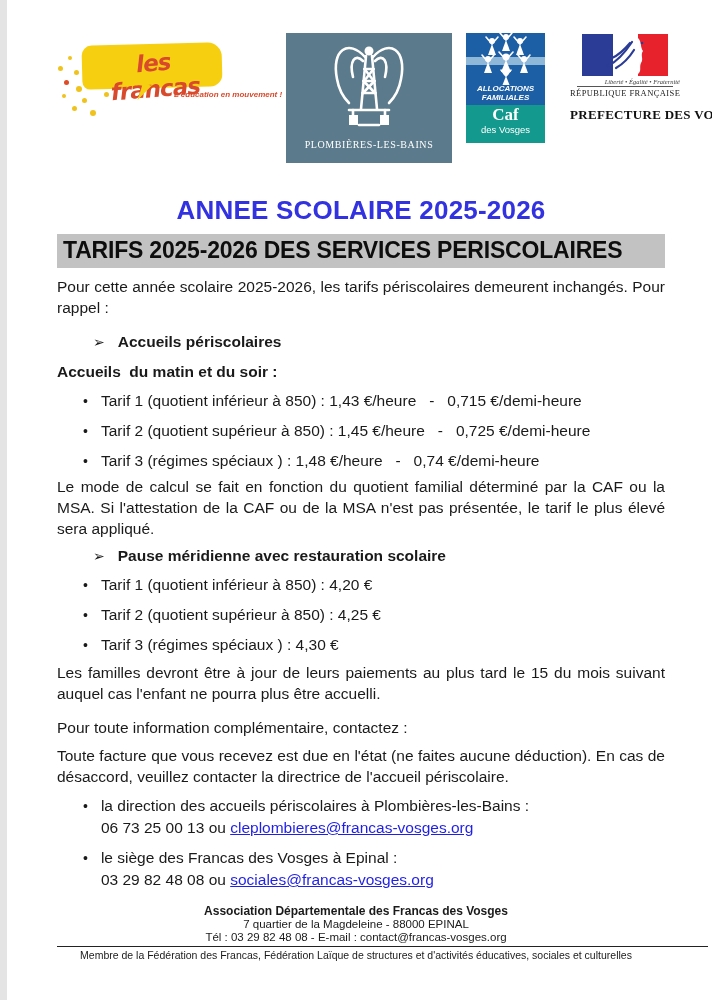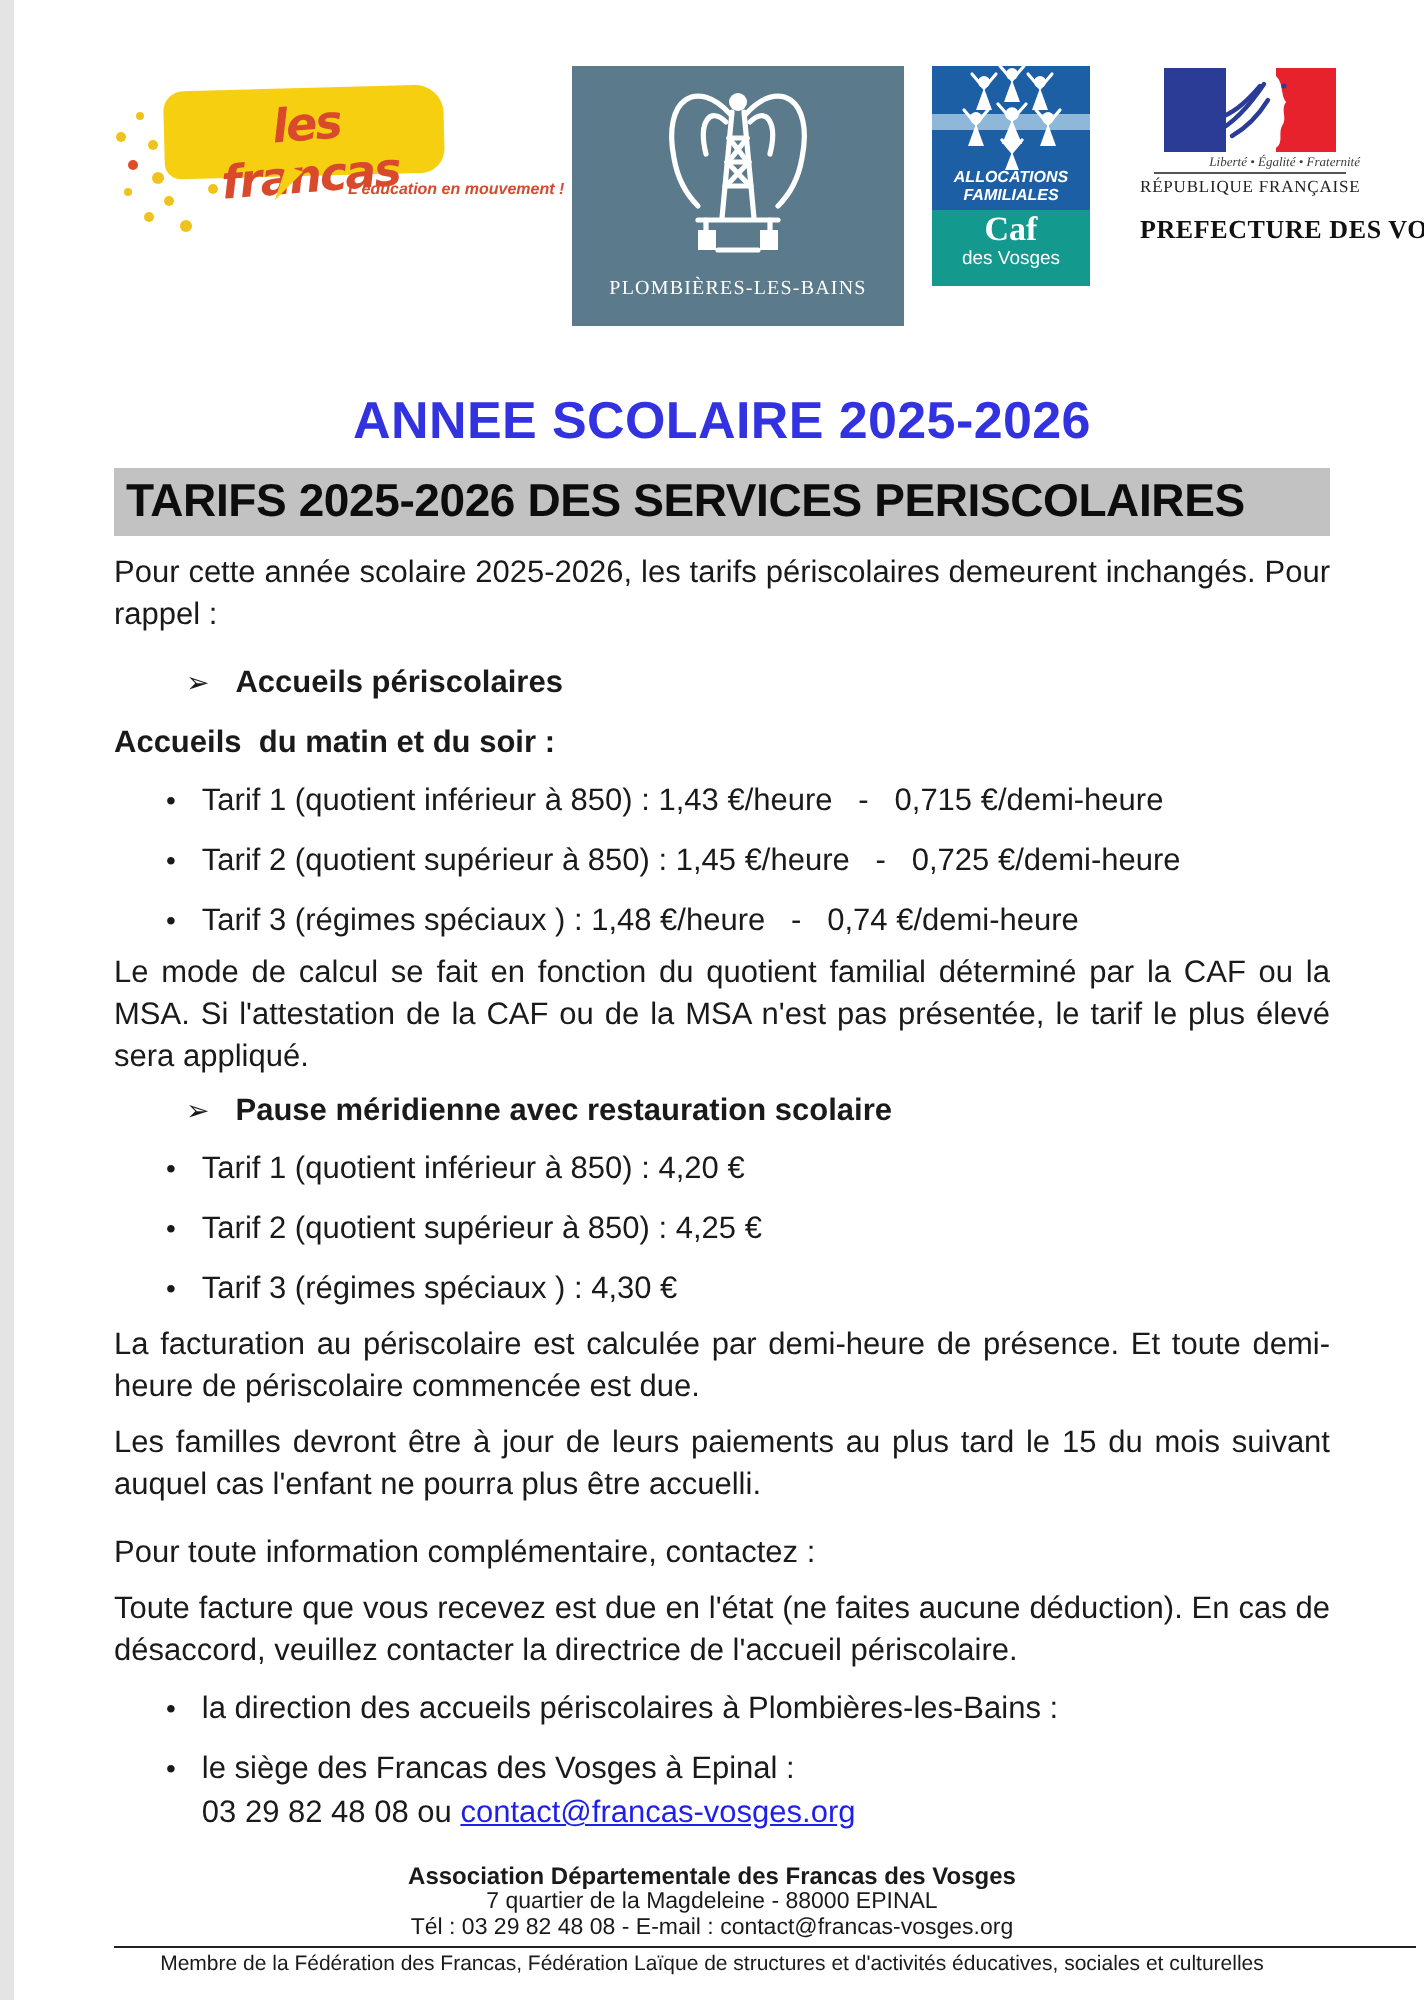--- a/index.html
+++ b/index.html
@@ -249,38 +249,38 @@
     </div>
     <div class="bullet-item" style="margin-top:9px">
       <span class="dot">•</span>
       <span class="bullet-text">Tarif 2 (quotient supérieur à 850) : 4,25 €</span>
     </div>
     <div class="bullet-item" style="margin-top:9px">
       <span class="dot">•</span>
       <span class="bullet-text">Tarif 3 (régimes spéciaux ) : 4,30 €</span>
     </div>
 
-    <p class="para p-fact">La facturation au périscolaire est calculée par demi-heure de présence. Et toute demi-heure de périscolaire commencée est due.</p>
     <p class="para p-familles">Les familles devront être à jour de leurs paiements au plus tard le 15 du mois suivant auquel cas l'enfant ne pourra plus être accuelli.</p>
     <p class="para p-contact">Pour toute information complémentaire, contactez :</p>
 
     <p class="para p-facture">Toute facture que vous recevez est due en l'état (ne faites aucune déduction). En cas de désaccord, veuillez contacter la directrice de l'accueil périscolaire.</p>
 
     <div class="contact-item">
       <span class="dot" style="margin-right:13px;font-size:14px">•</span>
       <div class="contact-lines">
         <div>la direction des accueils périscolaires à Plombières-les-Bains :</div>
+        <div><span>06 73 25 00 13 ou </span><a class="link" href="#">cleplombieres@francas-vosges.org</a></div>
       </div>
     </div>
 
     <div class="contact-item">
       <span class="dot" style="margin-right:13px;font-size:14px">•</span>
       <div class="contact-lines">
         <div>le siège des Francas des Vosges à Epinal :</div>
-        <div><span>03 29 82 48 08 ou </span><a class="link" href="#">contact@francas-vosges.org</a></div>
+        <div><span>03 29 82 48 08 ou </span><a class="link" href="#">sociales@francas-vosges.org</a></div>
       </div>
     </div>
   </div>
 
   <div class="footer">
     <div class="f-org">Association Départementale des Francas des Vosges</div>
     <div class="f-addr">7 quartier de la Magdeleine - 88000 EPINAL</div>
     <div class="f-tel">Tél : 03 29 82 48 08 - E-mail : contact@francas-vosges.org</div>
     <div class="f-rule"></div>
     <div class="f-legal">Membre de la Fédération des Francas, Fédération Laïque de structures et d'activités éducatives, sociales et culturelles</div>

